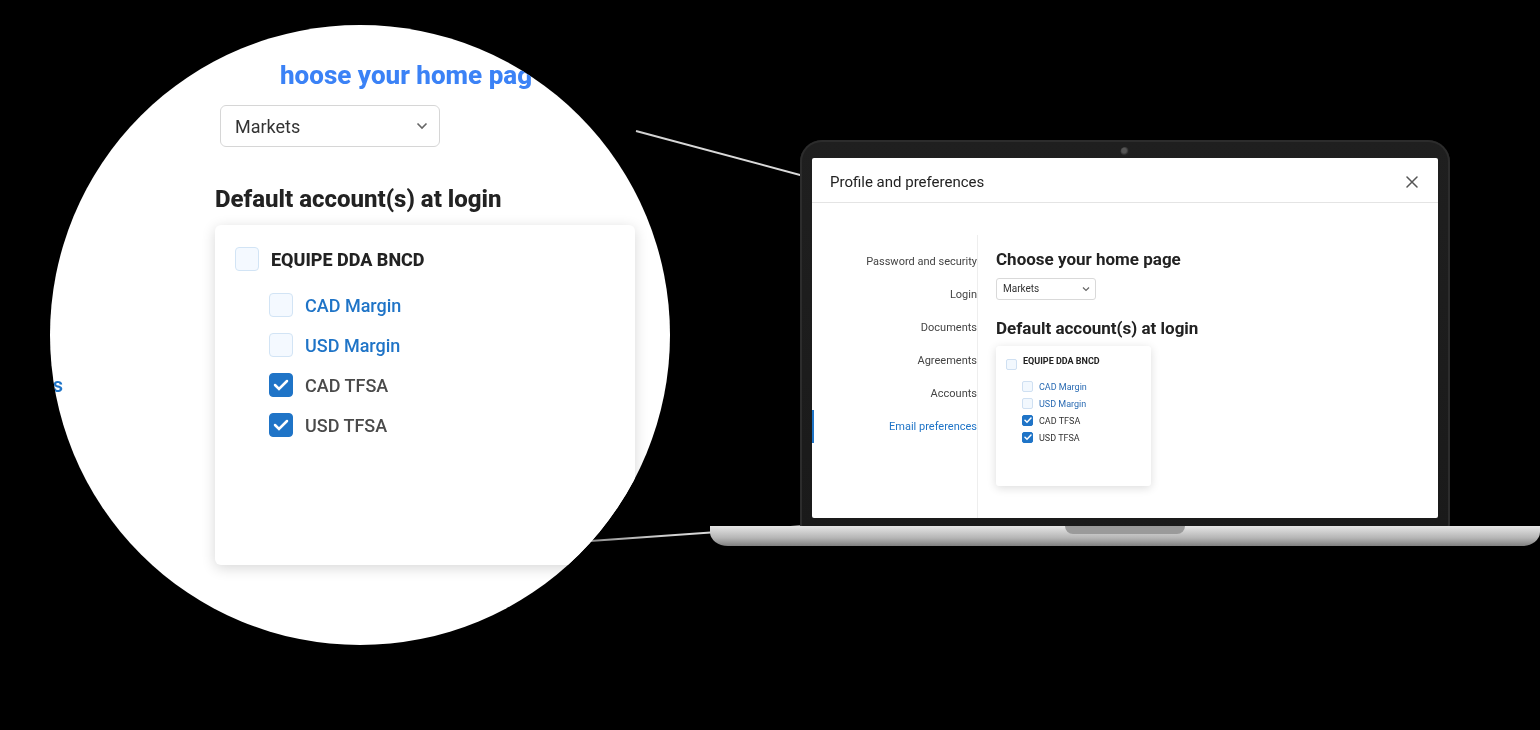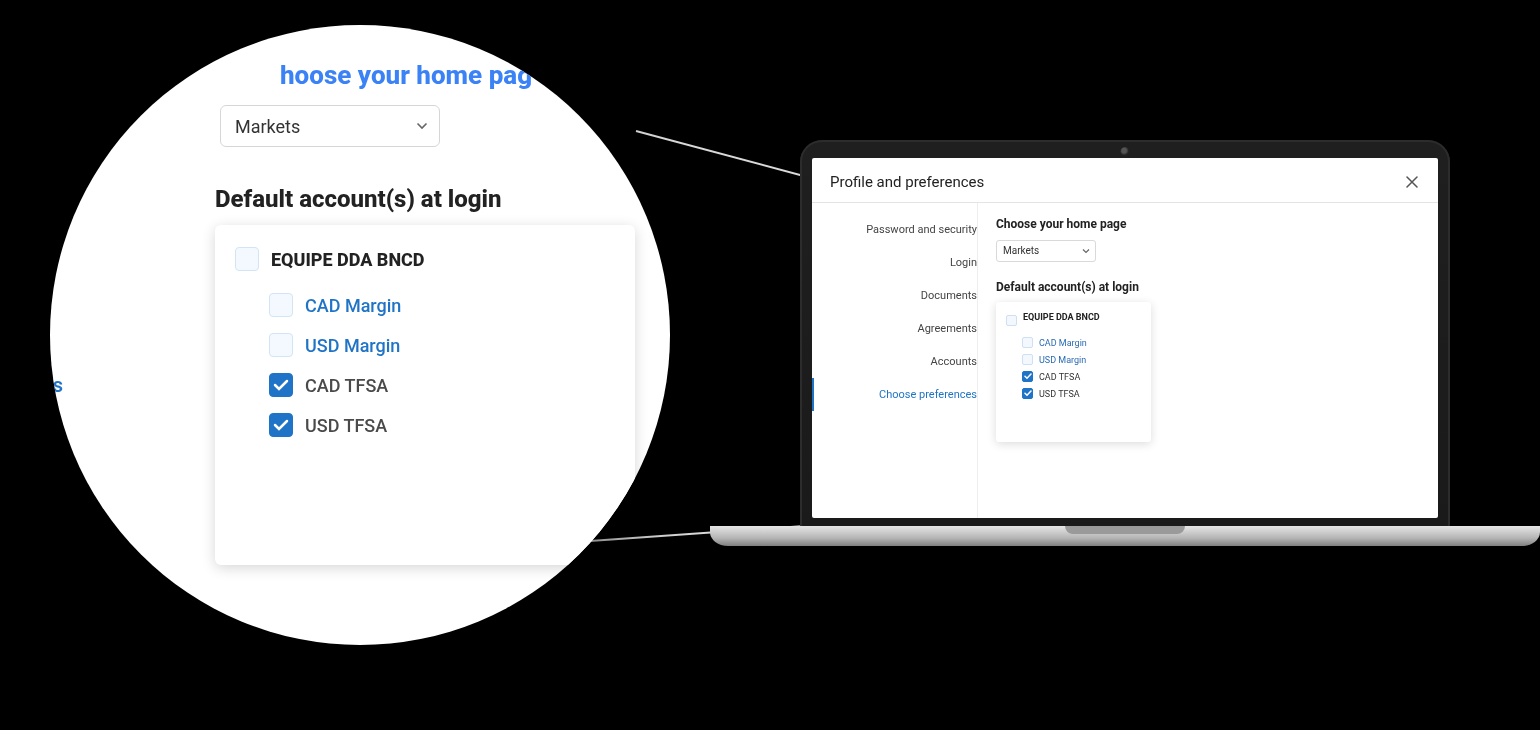--- a/index.html
+++ b/index.html
@@ -38,20 +38,21 @@
     background: radial-gradient(circle at 40% 40%, #555 0 30%, #222 60%);
   }
   .laptop-screen {
     width: 100%; height: 100%;
     background: #fff;
     border-radius: 2px;
     overflow: hidden;
     position: relative;
     display: flex;
     flex-direction: column;
+    gap: 32px;
   }
   .laptop-base {
     position: absolute;
     left: -90px; top: 386px;
     width: 830px; height: 20px;
     background: linear-gradient(#e6e6e6,#b5b5b5 60%,#808080);
     border-radius: 0 0 18px 18px / 0 0 14px 14px;
   }
   .laptop-notch {
     position: absolute;
@@ -107,21 +108,21 @@
     border-left: 2px solid #1f74c7;
     margin-left: -18px;
     padding-left: 16px;
   }
   .main-pane {
     flex: 1;
     border-left: 1px solid #eee;
     padding: 14px 18px;
   }
   .main-pane h3.small {
-    font-size: 12px;
+    font-size: 17px;
     font-weight: 700;
     color: #222;
     margin-bottom: 8px;
   }
   .mini-select {
     width: 100px;
     height: 22px;
     border: 1px solid #d9d9d9;
     border-radius: 3px;
     background: #fff;
@@ -300,21 +301,21 @@
         </div>
       </div>
 
       <div class="dlg-body">
         <div class="side-nav">
           <div class="nav-item">Password and security</div>
           <div class="nav-item">Login</div>
           <div class="nav-item">Documents</div>
           <div class="nav-item">Agreements</div>
           <div class="nav-item">Accounts</div>
-          <div class="nav-item active">Choose preferences</div>
+          <div class="nav-item active">Email preferences</div>
         </div>
 
         <div class="main-pane">
           <h3 class="small">Choose your home page</h3>
           <div class="mini-select-wrap">
             <div class="mini-select">Markets</div>
             <svg class="caret" width="8" height="5" viewBox="0 0 8 5">
                 <path d="M1 1 L4 4 L7 1" stroke="#666" stroke-width="1.2" fill="none"></path>
               </svg>
           </div>

